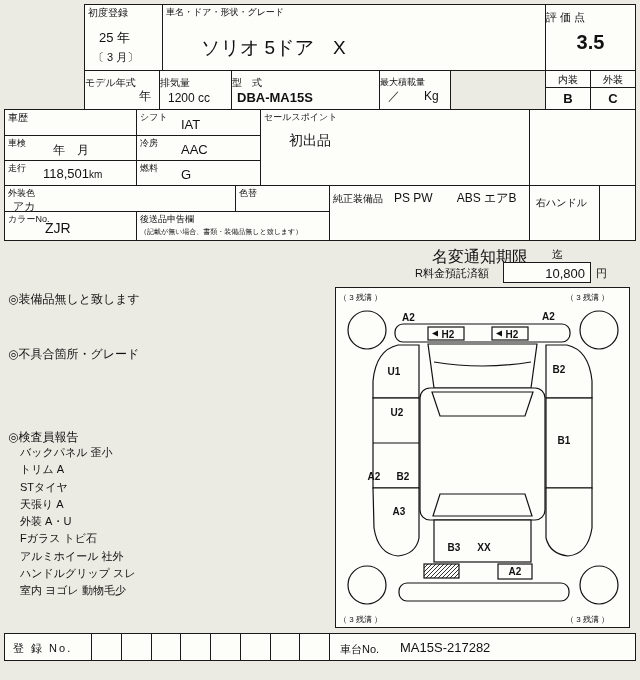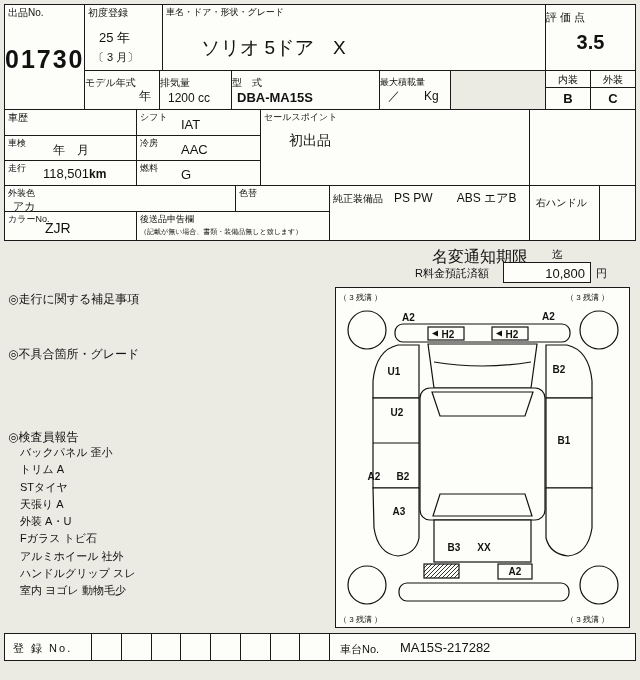--- a/index.html
+++ b/index.html
@@ -19,36 +19,32 @@
             font-size:20px; font-weight:700; }
   .grades-head { position:absolute; top:0; left:0; right:0; height:17px; display:flex;
                  border-bottom:1px solid #1a1a1a;justify-content:space-between; }
   .grades-head span { flex:1; text-align:center; font-size:10px; padding-top:2px; }
   .grades-head span:first-child { border-right:1px solid #1a1a1a; }
   .grades-val { position:absolute; top:17px; left:0; right:0; bottom:0; display:flex; }
   .grades-val span { flex:1; text-align:center; font-size:13px; font-weight:700; padding-top:3px; }
   .grades-val span:first-child { border-right:1px solid #1a1a1a; }
   .heading { position:absolute; font-size:12px; white-space:nowrap; }
   .items { position:absolute; left:20px; top:444px; font-size:11px; line-height:17.3px; white-space:nowrap; }
-  .unit { font-size:12px;font-weight:bold; }
+  .unit { font-size:10px; }
   .reg-cells { position:absolute; left:86px; top:0; right:0; bottom:0; display:flex; }
   .reg-cells i { flex:1; border-left:1px solid #1a1a1a; }
   .dm { font-size:10px; font-weight:700; }
   .cm { font-size:8px; }
   svg text { font-family:"Liberation Sans","DejaVu Sans",sans-serif; }
 </style>
 </head>
 <body>
 
 <div id="sheet">
 
-  <div class="box" style="left:4px;top:4px;width:81px;height:106px">
-    <span class="lb">出品No.</span>
-    <div class="big-no">01730</div>
-  </div>
 
   <div class="box" style="left:84px;top:4px;width:79px;height:67px">
     <span class="lb">初度登録</span>
     <span class="v" style="left:14px;top:24px;font-size:13px">25 年</span>
     <span class="v" style="left:8px;top:45px;font-size:11px">〔 3 月〕</span>
   </div>
 
   <div class="box" style="left:162px;top:4px;width:385px;height:67px">
     <span class="lb" style="font-size:9px">車名・ドア・形状・グレード</span>
     <span class="v" style="left:38px;top:30px;font-size:19px">ソリオ 5ドア　X</span>
@@ -146,21 +142,21 @@
   <div class="box" style="left:599px;top:185px;width:37px;height:56px"></div>
 
   <span class="heading" style="left:432px;top:247px;font-size:16px">名変通知期限</span>
   <span class="heading" style="left:552px;top:247px;font-size:11px">迄</span>
   <span class="heading" style="left:415px;top:266px;font-size:11px">R料金預託済額</span>
   <div class="box" style="left:503px;top:262px;width:88px;height:21px">
     <span class="v" style="right:5px;top:3px;font-size:13px">10,800</span>
   </div>
   <span class="heading" style="left:596px;top:266px;font-size:11px">円</span>
 
-  <span class="heading" style="left:8px;top:291px">◎走行に関する補足事項</span>
+  <span class="heading" style="left:8px;top:291px">◎装備品無しと致します</span>
   <span class="heading" style="left:8px;top:346px">◎不具合箇所・グレード</span>
   <span class="heading" style="left:8px;top:429px">◎検査員報告</span>
   <div class="items">
     <div>バックパネル 歪小</div>
     <div>トリム A</div>
     <div>STタイヤ</div>
     <div>天張り A</div>
     <div>外装 A・U</div>
     <div>Fガラス トビ石</div>
     <div>アルミホイール 社外</div>

